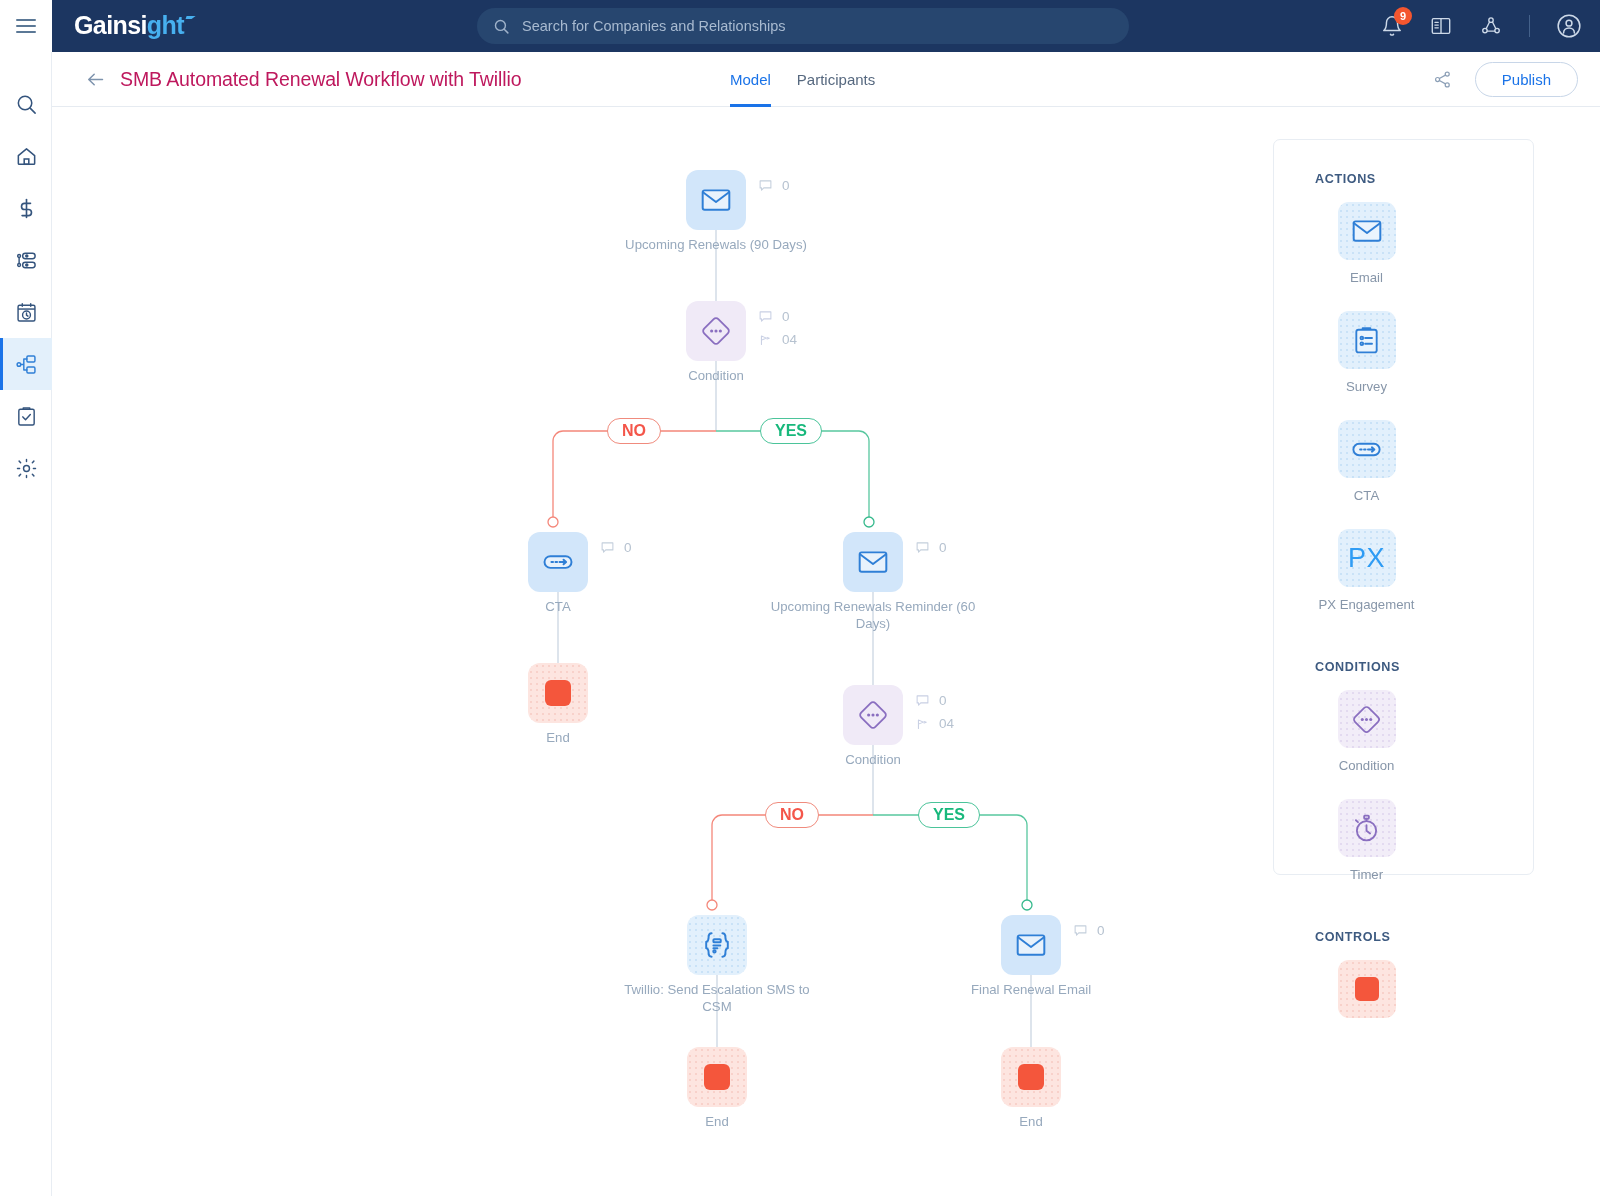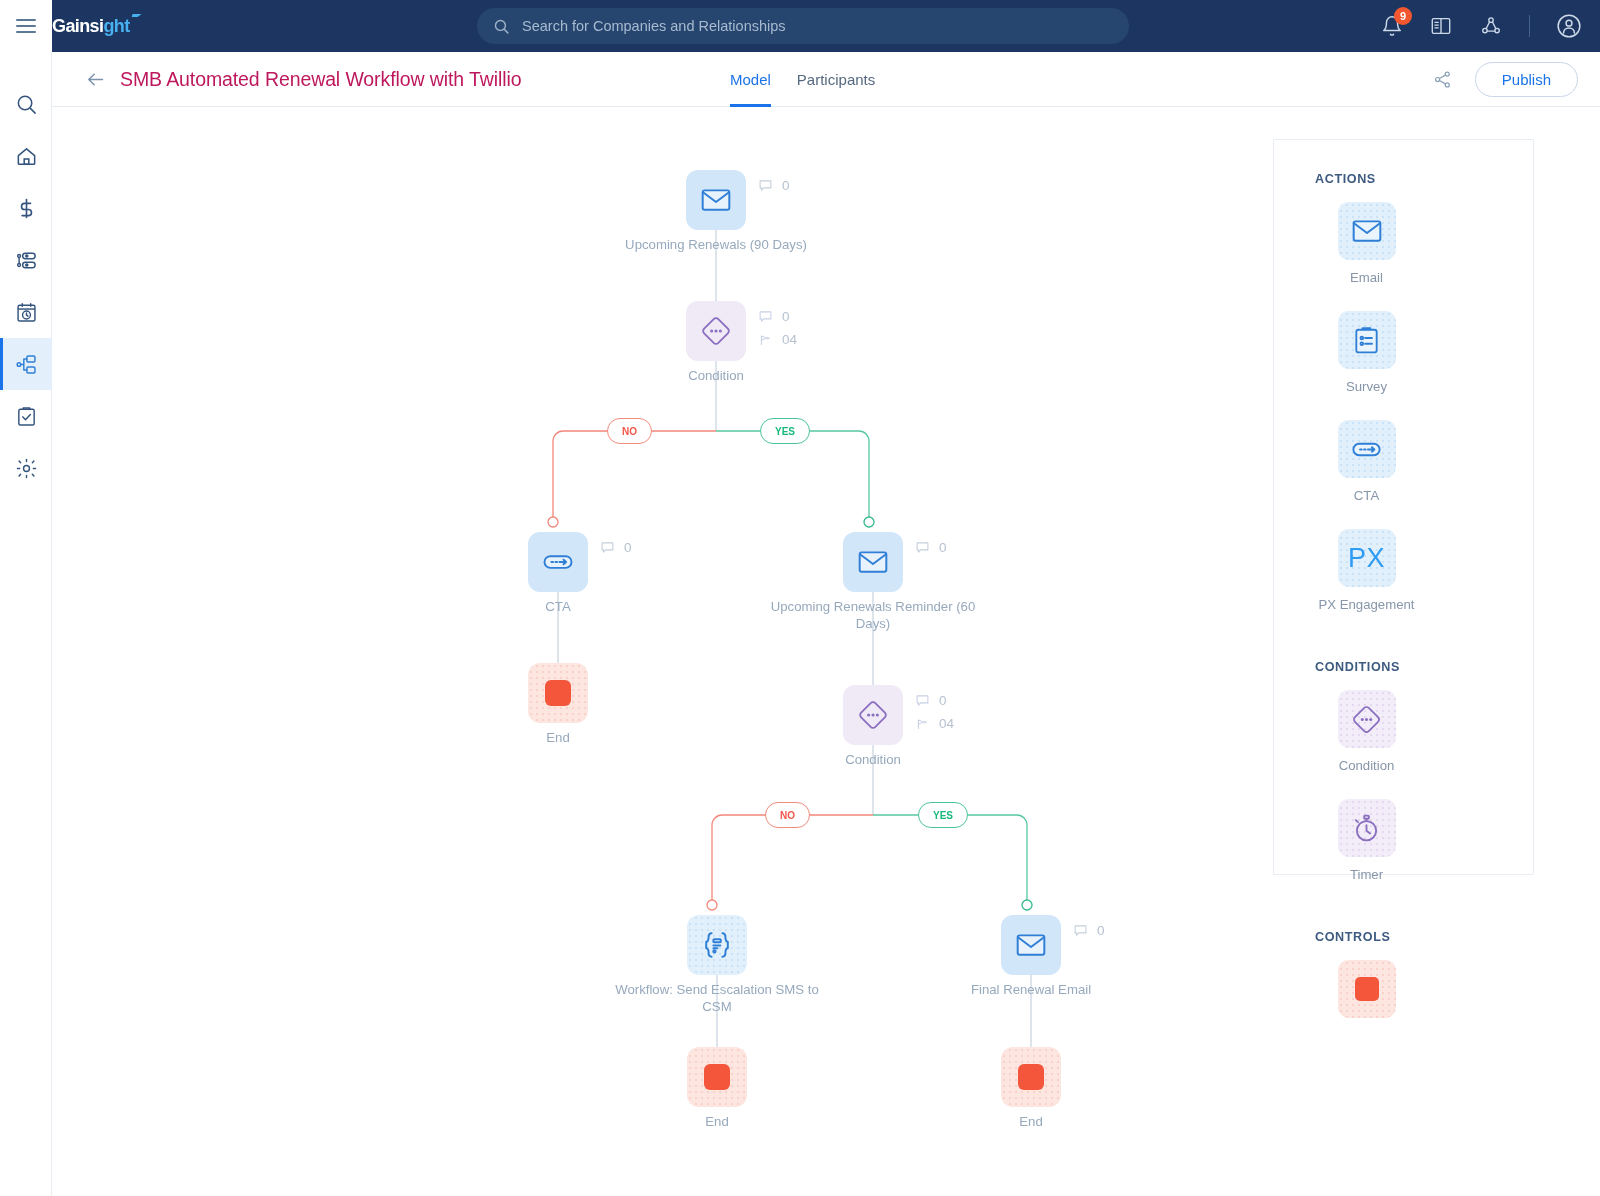--- a/index.html
+++ b/index.html
@@ -20,21 +20,21 @@
     width: 52px; height: 52px;
     display: flex; align-items: center; justify-content: center;
     background: #ffffff;
     flex: 0 0 52px;
   }
   #hamburger .bars { width: 20px; }
   #hamburger .bars i {
     display: block; height: 1.6px; background: #5b7896; margin: 4.4px 0; border-radius: 1px;
   }
   #brand {
-    font-size: 18px; font-weight: bold; letter-spacing: -0.6px;
+    margin-left: 22px; font-size: 25px; font-weight: bold; letter-spacing: -0.6px;
     color: #ffffff; position: relative; top: -1px;
   }
   #brand .gh { color: #47b0ef; }
   #brand .tick {
     display: inline-block; width: 9px; height: 9px; margin-left: 1px;
     border-top: 3px solid #47b0ef; border-right: 3px solid transparent;
     transform: skewX(-20deg); vertical-align: 9px;
   }
   #searchwrap {
     position: absolute; left: 477px; top: 8px; width: 652px; height: 36px;
@@ -132,30 +132,30 @@
     position: absolute; left: 72px; top: 8px;
     display: flex; flex-direction: column; gap: 8px;
   }
   .meta-row { display: flex; align-items: center; gap: 9px; }
   .meta-val { font-size: 13.5px; color: #b6c2d0; }
 
   
   .pill {
     position: absolute; height: 26px; border-radius: 13px;
     display: flex; align-items: center; justify-content: center;
-    font-size: 10px; font-weight: bold; background: #fff;
+    font-size: 16px; font-weight: bold; background: #fff;
     padding: 12px 14px; cursor: pointer;
   }
   .pill-no { border: 1.3px solid #f08b7d; color: #f4564a; }
   .pill-yes { border: 1.3px solid #4bc49a; color: #18b87c; }
 
   
   #palette {
     position: absolute; left: 1273px; top: 139px; width: 261px; height: 736px;
-    background: #ffffff; border: 1px solid #e8edf3; border-radius: 1px;
+    background: #ffffff; border: 1px solid #e8edf3; border-radius: 7px;
   }
   .pal-head {
     font-size: 12.6px; font-weight: bold; color: #3d5a80;
     letter-spacing: 0.6px; margin: 0 0 16px 41px;
   }
   .pal-grid { display: flex; flex-wrap: wrap; margin-left: 41px; width: 196px; }
   .pal-item {
     width: 103px; margin-bottom: 26px; cursor: pointer;
     display: flex; flex-direction: column; align-items: center;
   }
@@ -491,21 +491,21 @@
     <div class="node-tile tile-blue dots-blue">
       <svg width="36" height="36" viewBox="0 0 24 24" fill="none" stroke="#2f7fd6" stroke-width="1.3">
         <path d="M8.4 4.2c-1.8 0-2 1.1-2 2.6s-.2 2.8-1.6 3.2v4c1.4.4 1.6 1.7 1.6 3.2s.2 2.6 2 2.6" stroke-linecap="round"></path>
         <path d="M15.6 4.2c1.8 0 2 1.1 2 2.6s.2 2.8 1.6 3.2v4c-1.4.4-1.6 1.7-1.6 3.2s-.2 2.6-2 2.6" stroke-linecap="round"></path>
         <rect x="9.6" y="8.1" width="4.9" height="2.1" rx="0.6"></rect>
         <line x1="9.6" y1="12.3" x2="14.2" y2="12.3" stroke-linecap="round"></line>
         <line x1="9.6" y1="14.1" x2="12.3" y2="14.1" stroke-linecap="round"></line>
         <circle cx="10.3" cy="16.2" r="0.8"></circle>
       </svg>
     </div>
-    <div class="node-label">Workflow: Send Escalation SMS to CSM</div>
+    <div class="node-label">Twillio: Send Escalation SMS to CSM</div>
   </div>
 
   <div class="node" style="left:635px;top:940px">
     <div class="node-tile tile-red dots-red">
       <div class="endsq"></div>
     </div>
     <div class="node-label">End</div>
   </div>
 
   <div class="node" style="left:949px;top:808px">

